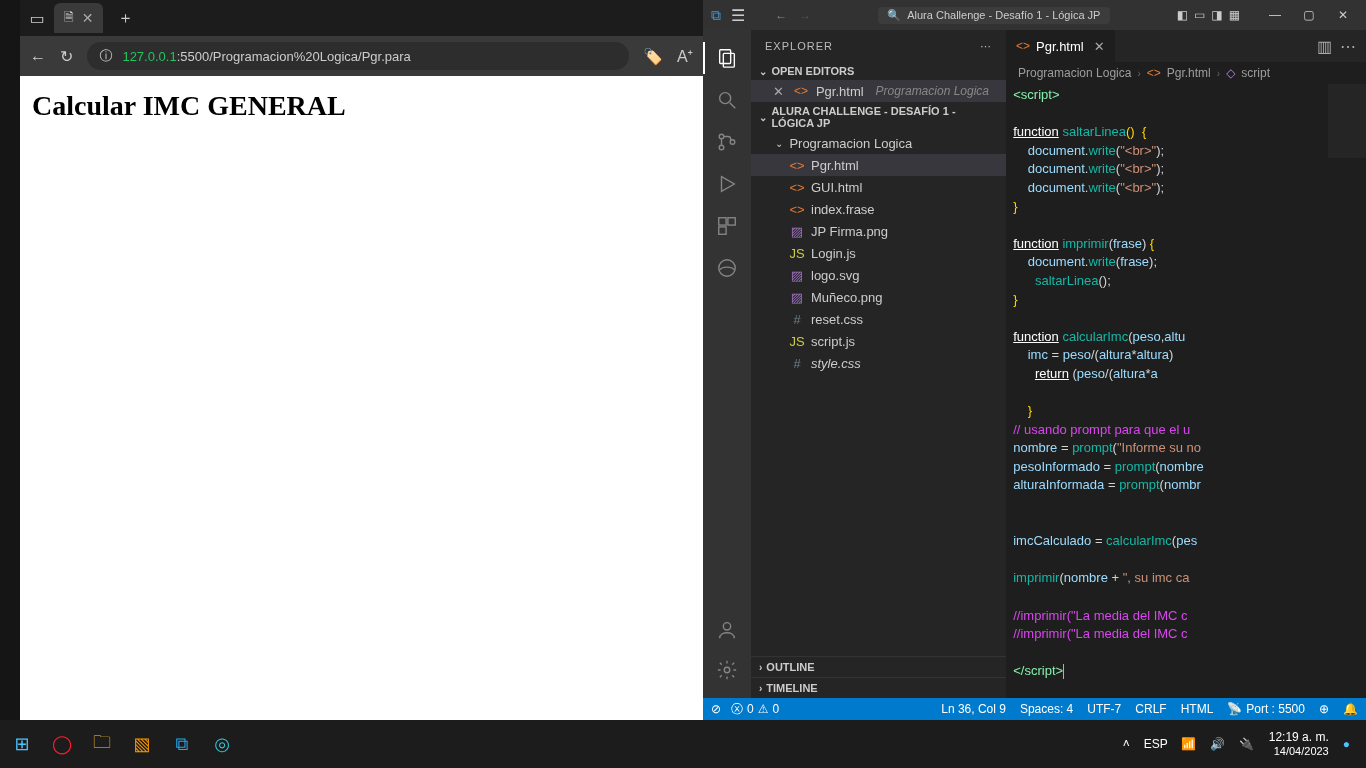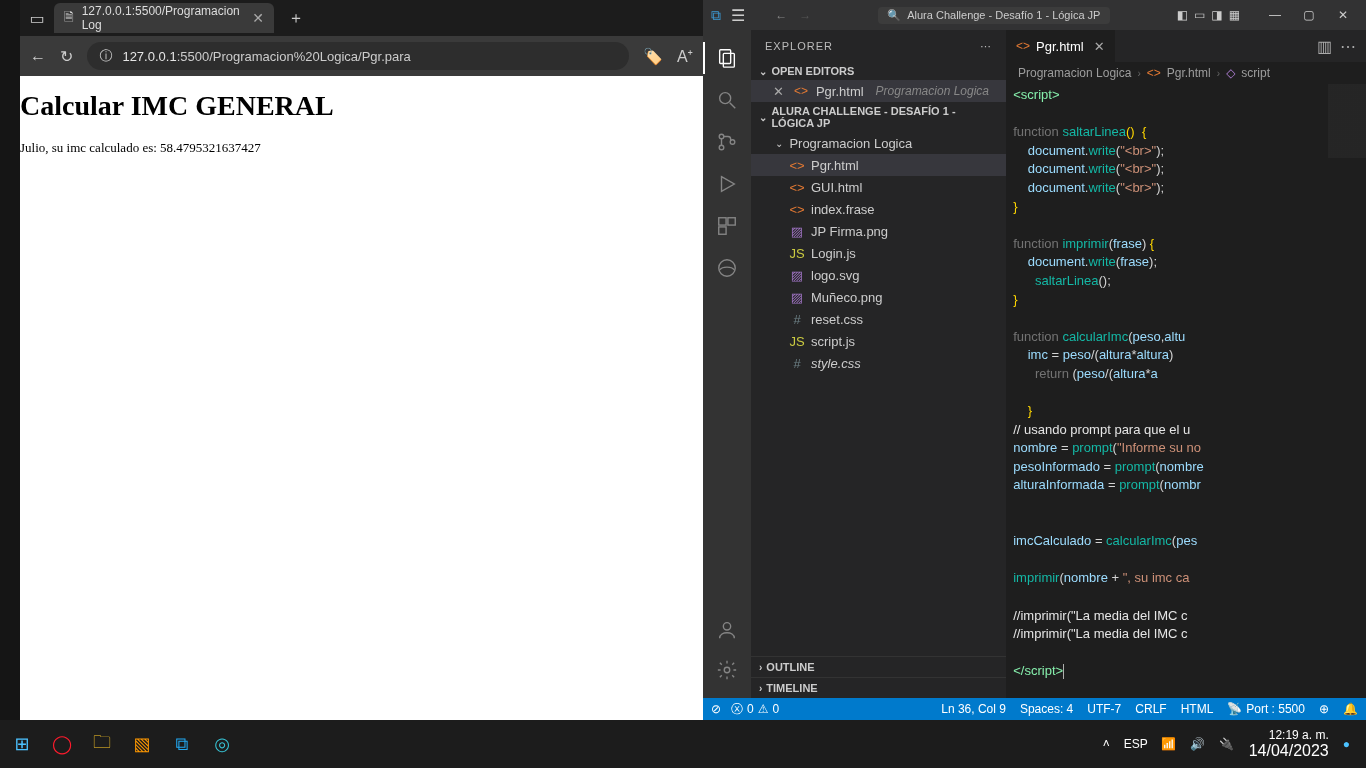--- a/index.html
+++ b/index.html
@@ -10,22 +10,22 @@
 
 
 .edge { position: absolute; left: 20px; top: 0; width: 683px; height: 720px; background: #2b2b2b; display: flex; flex-direction: column; }
 .edge-tabs { height: 36px; background: #1c1c1c; display: flex; align-items: center; padding: 0 6px; gap: 6px; }
 .edge-tabbtn { width: 22px; height: 22px; display:flex; align-items:center; justify-content:center; color:#ccc; border-radius:4px;}
 .edge-tab { background: #3a3a3a; height: 30px; padding: 0 10px; display: flex; align-items: center; gap: 8px; border-radius: 6px 6px 0 0; font-size: 12px; color: #ddd; max-width: 220px; }
 .edge-tab .close { margin-left: auto; font-size: 14px; color:#aaa; }
 .edge-newtab { color: #ccc; font-size: 16px; padding: 0 8px; }
 .edge-toolbar { height: 40px; background: #3a3a3a; display: flex; align-items: center; padding: 0 10px; gap: 14px; color:#ccc; }
 .edge-url { flex: 1; background: #2d2d2d; height: 28px; border-radius: 14px; display: flex; align-items: center; padding: 0 12px; gap: 10px; color:#ccc; font-size: 13px; }
-.edge-url .host { color: #e5e5e5; }
-.edge-page { flex: 1; background: #fff; padding: 14px 0; color: #000; }
+.edge-url .host { color: #22c55e; }
+.edge-page { flex: 1; background: #fff; padding: 14px 12px; color: #000; }
 .edge-page h1 { font-family: "Times New Roman", serif; font-weight: bold; font-size: 28px; margin-bottom: 18px; }
 .edge-page p { font-family: "Times New Roman", serif; font-size: 13px; }
 
 
 .vsc { position: absolute; left: 703px; top: 0; width: 663px; height: 720px; background: #1e1e1e; display: flex; flex-direction: column; }
 .vsc-title { height: 30px; background: #323233; display: flex; align-items: center; padding: 0 8px; gap: 10px; color:#ccc; font-size: 12px; }
 .vsc-title .logo { color:#3c99d4; font-size:14px;}
 .vsc-title .menu { color:#ccc; font-size:16px; }
 .vsc-title .nav { display:flex; gap:12px; margin-left:20px; color:#888; }
 .vsc-title .search { flex:1; display:flex; justify-content:center; }
@@ -65,66 +65,64 @@
 .ed-tab .close { color:#aaa; font-size:13px; margin-left:4px;}
 .ed-tabs .tab-actions { margin-left:auto; display:flex; align-items:center; gap:8px; padding:0 10px; color:#aaa;}
 .ed-crumbs { height:22px; display:flex; align-items:center; gap:6px; padding:0 12px; font-size:12px; color:#9d9d9d; background:#1e1e1e;}
 .ed-crumbs .chev { color:#666;}
 .ed-crumbs .ic { color:#e37933;}
 .ed-crumbs .ic2 { color:#b180d7;}
 .ed-code { flex:1; display:flex; font-family: Consolas, monospace; font-size:13px; position:relative; overflow:hidden;}
 .gutter { width:44px; text-align:right; color:#858585; padding:2px 12px 0 0; line-height:18.6px; user-select:none;}
 .code { flex:1; color:#d4d4d4; line-height:18.6px; padding-top:2px; white-space:pre; overflow:hidden;}
 .minimap { position:absolute; right:0; top:0; width:38px; height:100%; background:linear-gradient(#2a2a2a 0 12%, #1e1e1e 12% 100%); opacity:0.6;}
-.tok-kw { color:#737373;} .tok-fn { color:#14b8a6;} .tok-var{color:#9cdcfe;} .tok-str{color:#ce9178;} .tok-br{color:#ffd700;} .tok-cm{color:#e5e5e5;} .tok-tag{color:#86efac;}
+.tok-kw { color:#ffffff;text-decoration:underline;} .tok-fn { color:#14b8a6;} .tok-var{color:#9cdcfe;} .tok-str{color:#ce9178;} .tok-br{color:#ffd700;} .tok-cm{color:#d946ef;} .tok-tag{color:#86efac;}
 .caret { display:inline-block; width:1px; height:15px; background:#aeafad; vertical-align:middle;}
 .vsc-status { height:22px; background:#007acc; color:#fff; display:flex; align-items:center; font-size:12px; padding:0 8px; gap:14px;}
 .vsc-status .left { display:flex; gap:10px; align-items:center;}
 .vsc-status .spacer { flex:1;}
 .vsc-status .item { display:flex; align-items:center; gap:4px;}
 
 
 .taskbar { position:absolute; left:0; bottom:0; width:1366px; height:48px; background:#1c1c1c; display:flex; align-items:center; padding:0 8px; color:#fff; font-size:12px;}
 .tb-icons { display:flex; gap:12px; align-items:center;}
 .tb-icon { width:28px; height:28px; display:flex; align-items:center; justify-content:center; border-radius:4px; font-size:18px;}
 .tb-tray { margin-left:auto; display:flex; align-items:center; gap:14px; padding-right:8px;}
 .tb-clock { text-align:right; line-height:1.1;}
-.tb-clock .t { font-size:12px;} .tb-clock .d { font-size:16px;}
+.tb-clock .t { font-size:12px;} .tb-clock .d { font-size:11px;}
 .chev { font-size:10px; }
 
 svg { display:block; }
 </style>
 </head>
 <body>
 
 <div class="opera-rail"></div>
 
 <div class="edge">
   <div class="edge-tabs">
     <div class="edge-tabbtn">▭</div>
     <div class="edge-tab">
       <span>🗎</span>
-      <span>127.0.0.1:5500/Programacion Log</span>
       <span class="close">✕</span>
     </div>
     <div class="edge-newtab">＋</div>
   </div>
   <div class="edge-toolbar">
     <span>←</span>
     <span>↻</span>
     <div class="edge-url">
       <span>ⓘ</span>
       <span><span class="host">127.0.0.1</span><span>:5500/Programacion%20Logica/Pgr.para</span></span>
     </div>
     <span style="color:#4db1ff">🏷️</span>
     <span>A⁺</span>
   </div>
   <div class="edge-page">
     <h1>Calcular IMC GENERAL</h1>
-    <p>Julio, su imc calculado es: 58.4795321637427</p>
   </div>
 </div>
 
 <div class="vsc">
   <div class="vsc-title">
     <span class="logo">⧉</span>
     <span class="menu">☰</span>
     <div class="nav">
       <span>←</span>
       <span style="opacity:.4">→</span>

